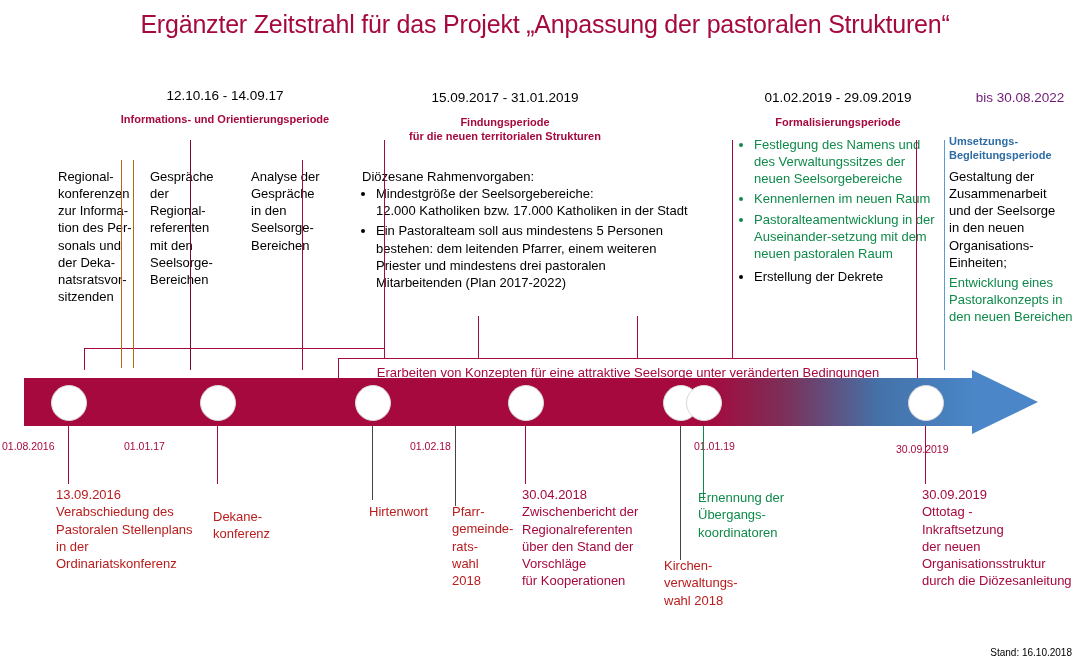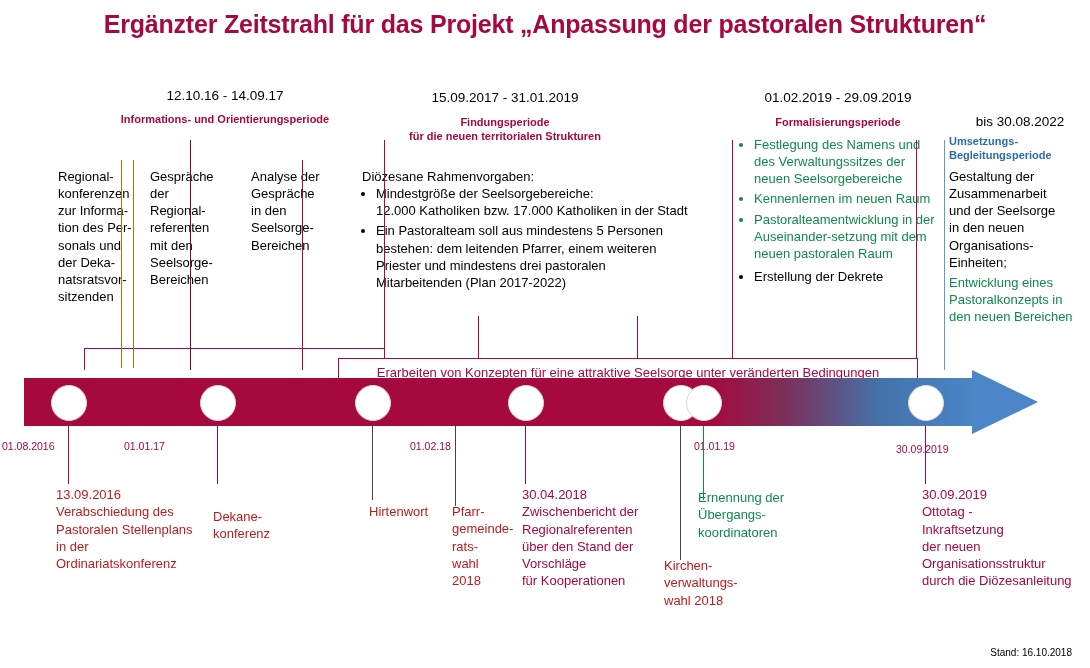--- a/index.html
+++ b/index.html
@@ -6,30 +6,30 @@
   body{
     width:1090px;height:668px;
     background:#ffffff;
     font-family:"Liberation Sans", sans-serif;
     position:relative;
     overflow:hidden;
     color:#000;
   }
   .title{
     position:absolute;left:0;top:10px;width:1090px;text-align:center;
-    font-size:25px;font-weight:bold;color:#a6093d;letter-spacing:-0.2px;
+    font-size:25px;font-weight:normal;color:#a6093d;letter-spacing:-0.2px;
   }
   .period-date{
     position:absolute;font-size:13.5px;color:#000;text-align:center;
   }
   .period-name{
     position:absolute;font-size:11px;font-weight:bold;color:#a6093d;text-align:center;line-height:1.25;
   }
   .period-name.blue{color:#2e6ca4;margin-top:19px;}
-  .period-date.blue{color:#000000;margin-top:24px;}
+  .period-date.blue{color:#701a75;}
   .col-text{
     position:absolute;font-size:13px;line-height:1.32;color:#000;
   }
   .col-text.green{color:#0f8a4a;}
   .vline{position:absolute;width:1px;background:#a6093d;}
   .vline.orange{background:#b06a1a;}
   .vline.dark{background:#7a0a2c;}
   .vline.gray{background:#444;}
   .vline.green{background:#0f8a4a;}
   .hline{position:absolute;height:1px;background:#a6093d;}

